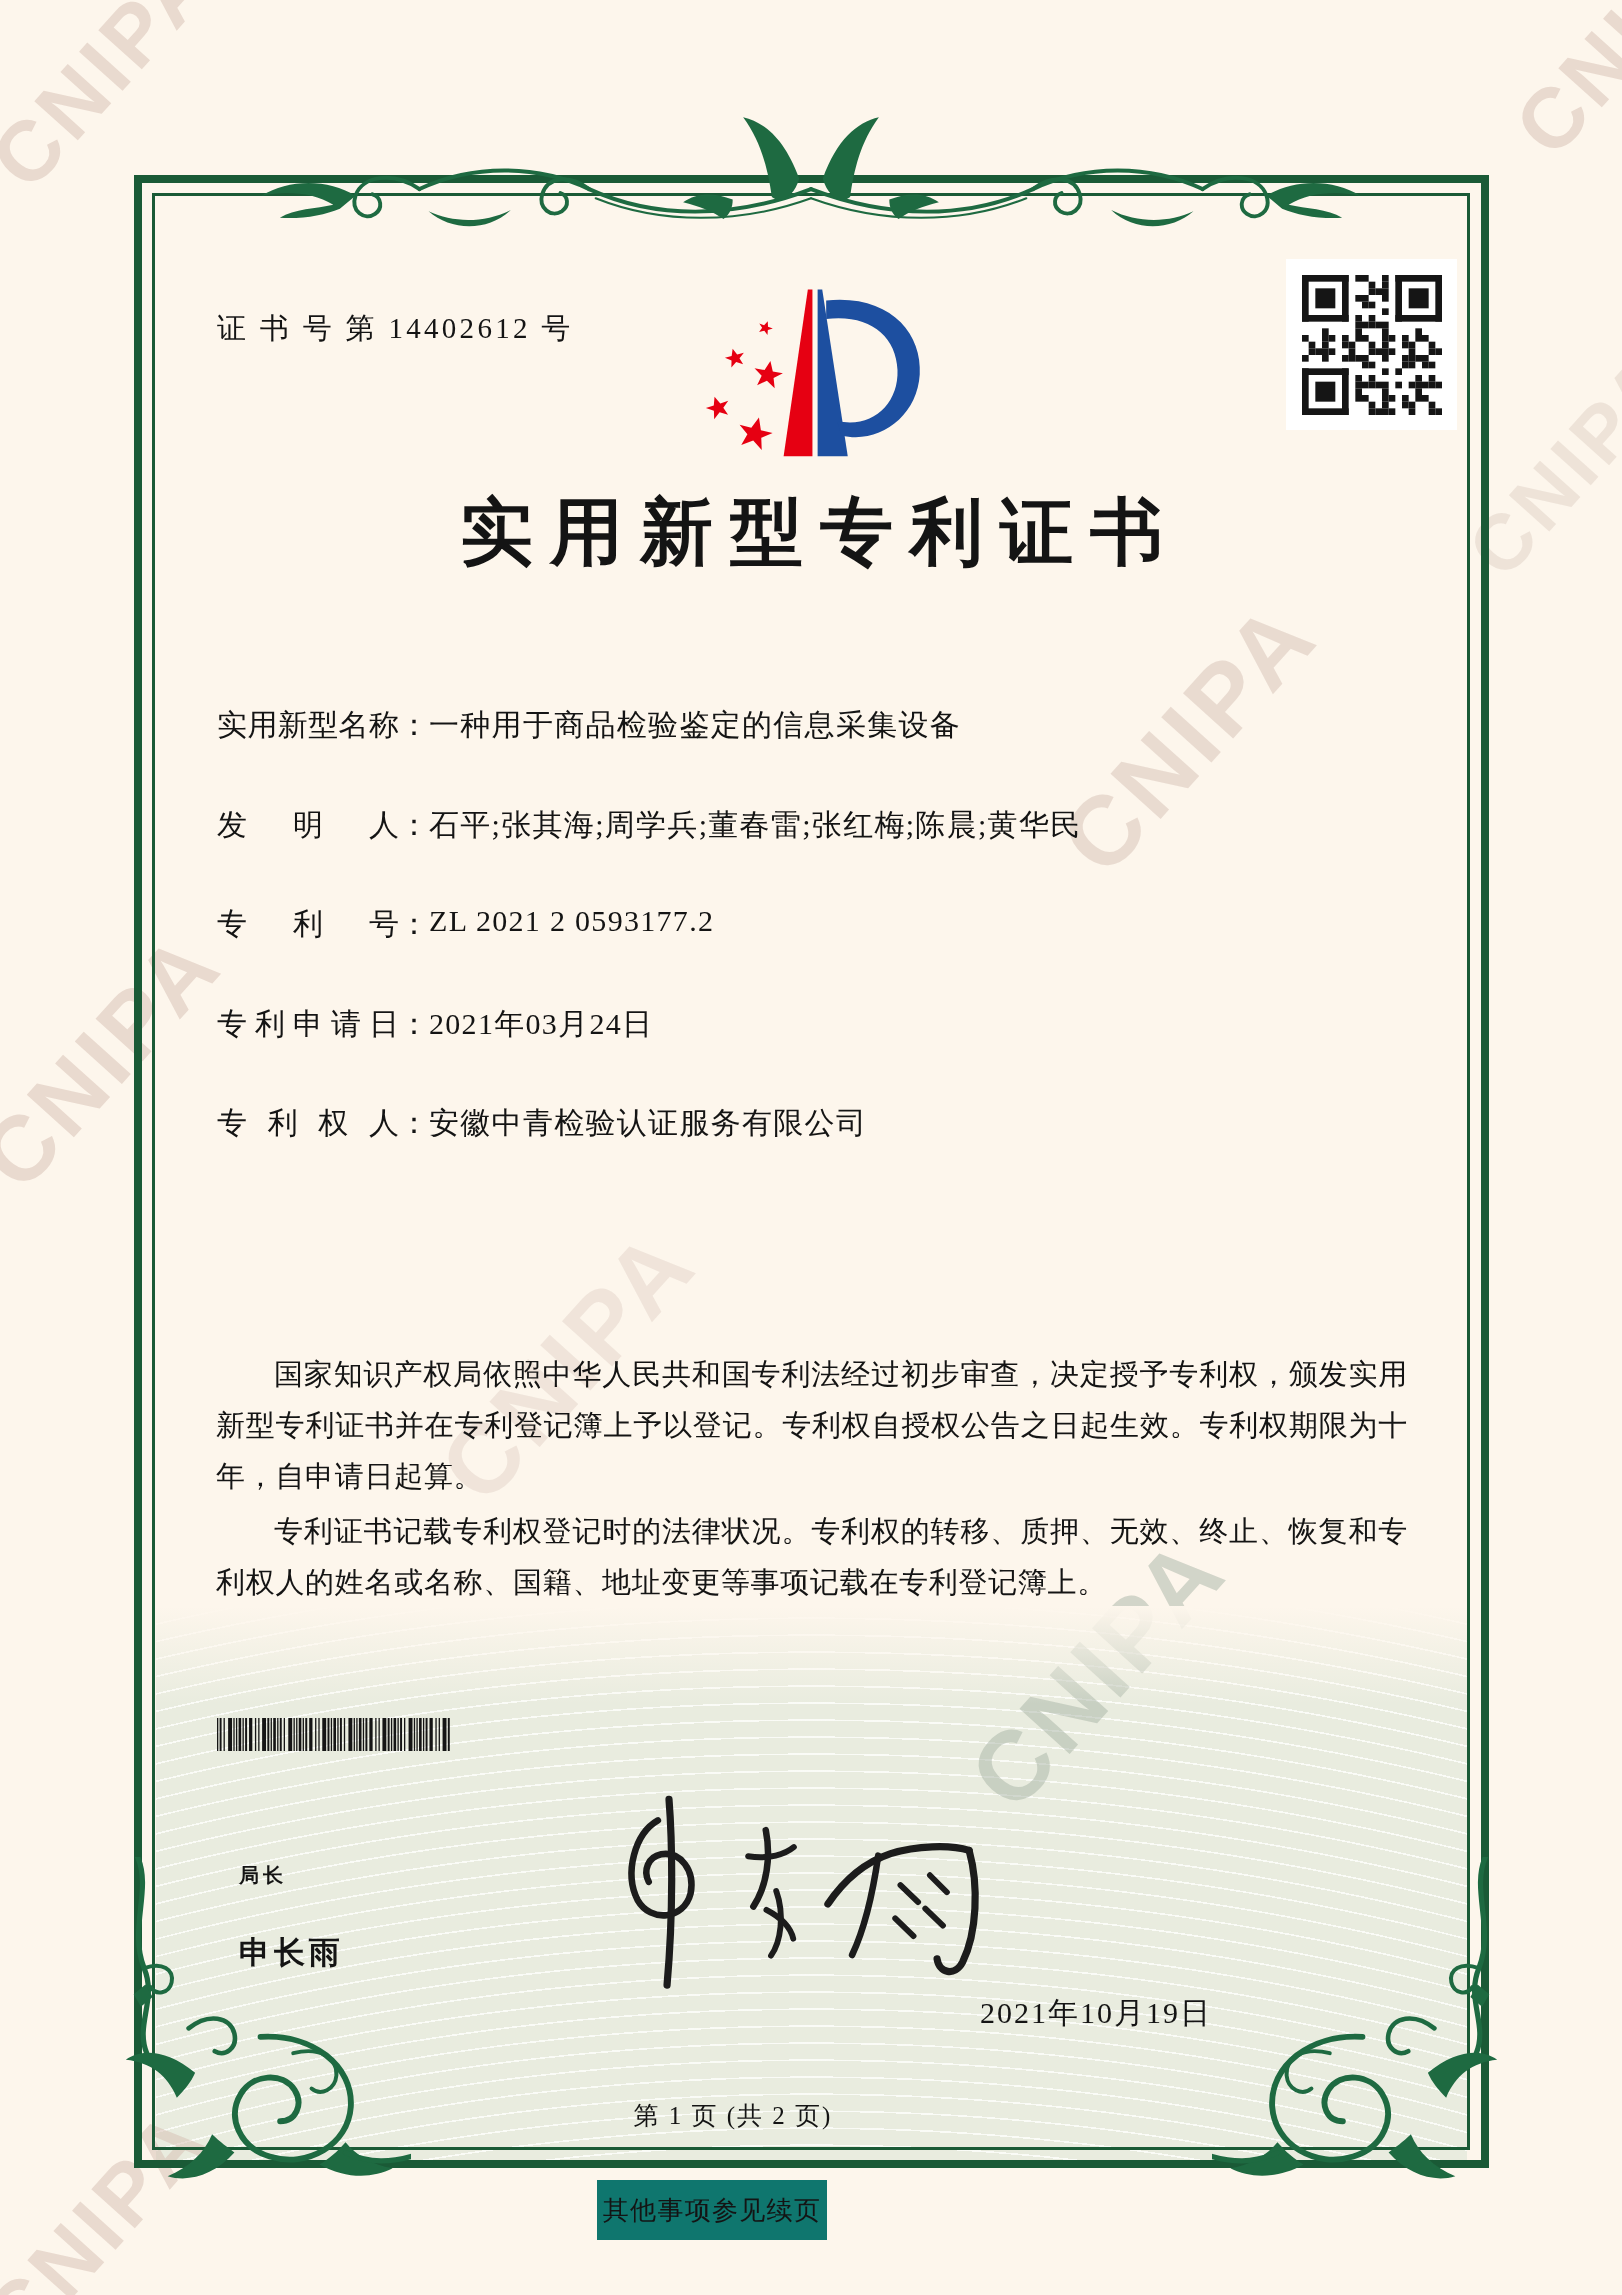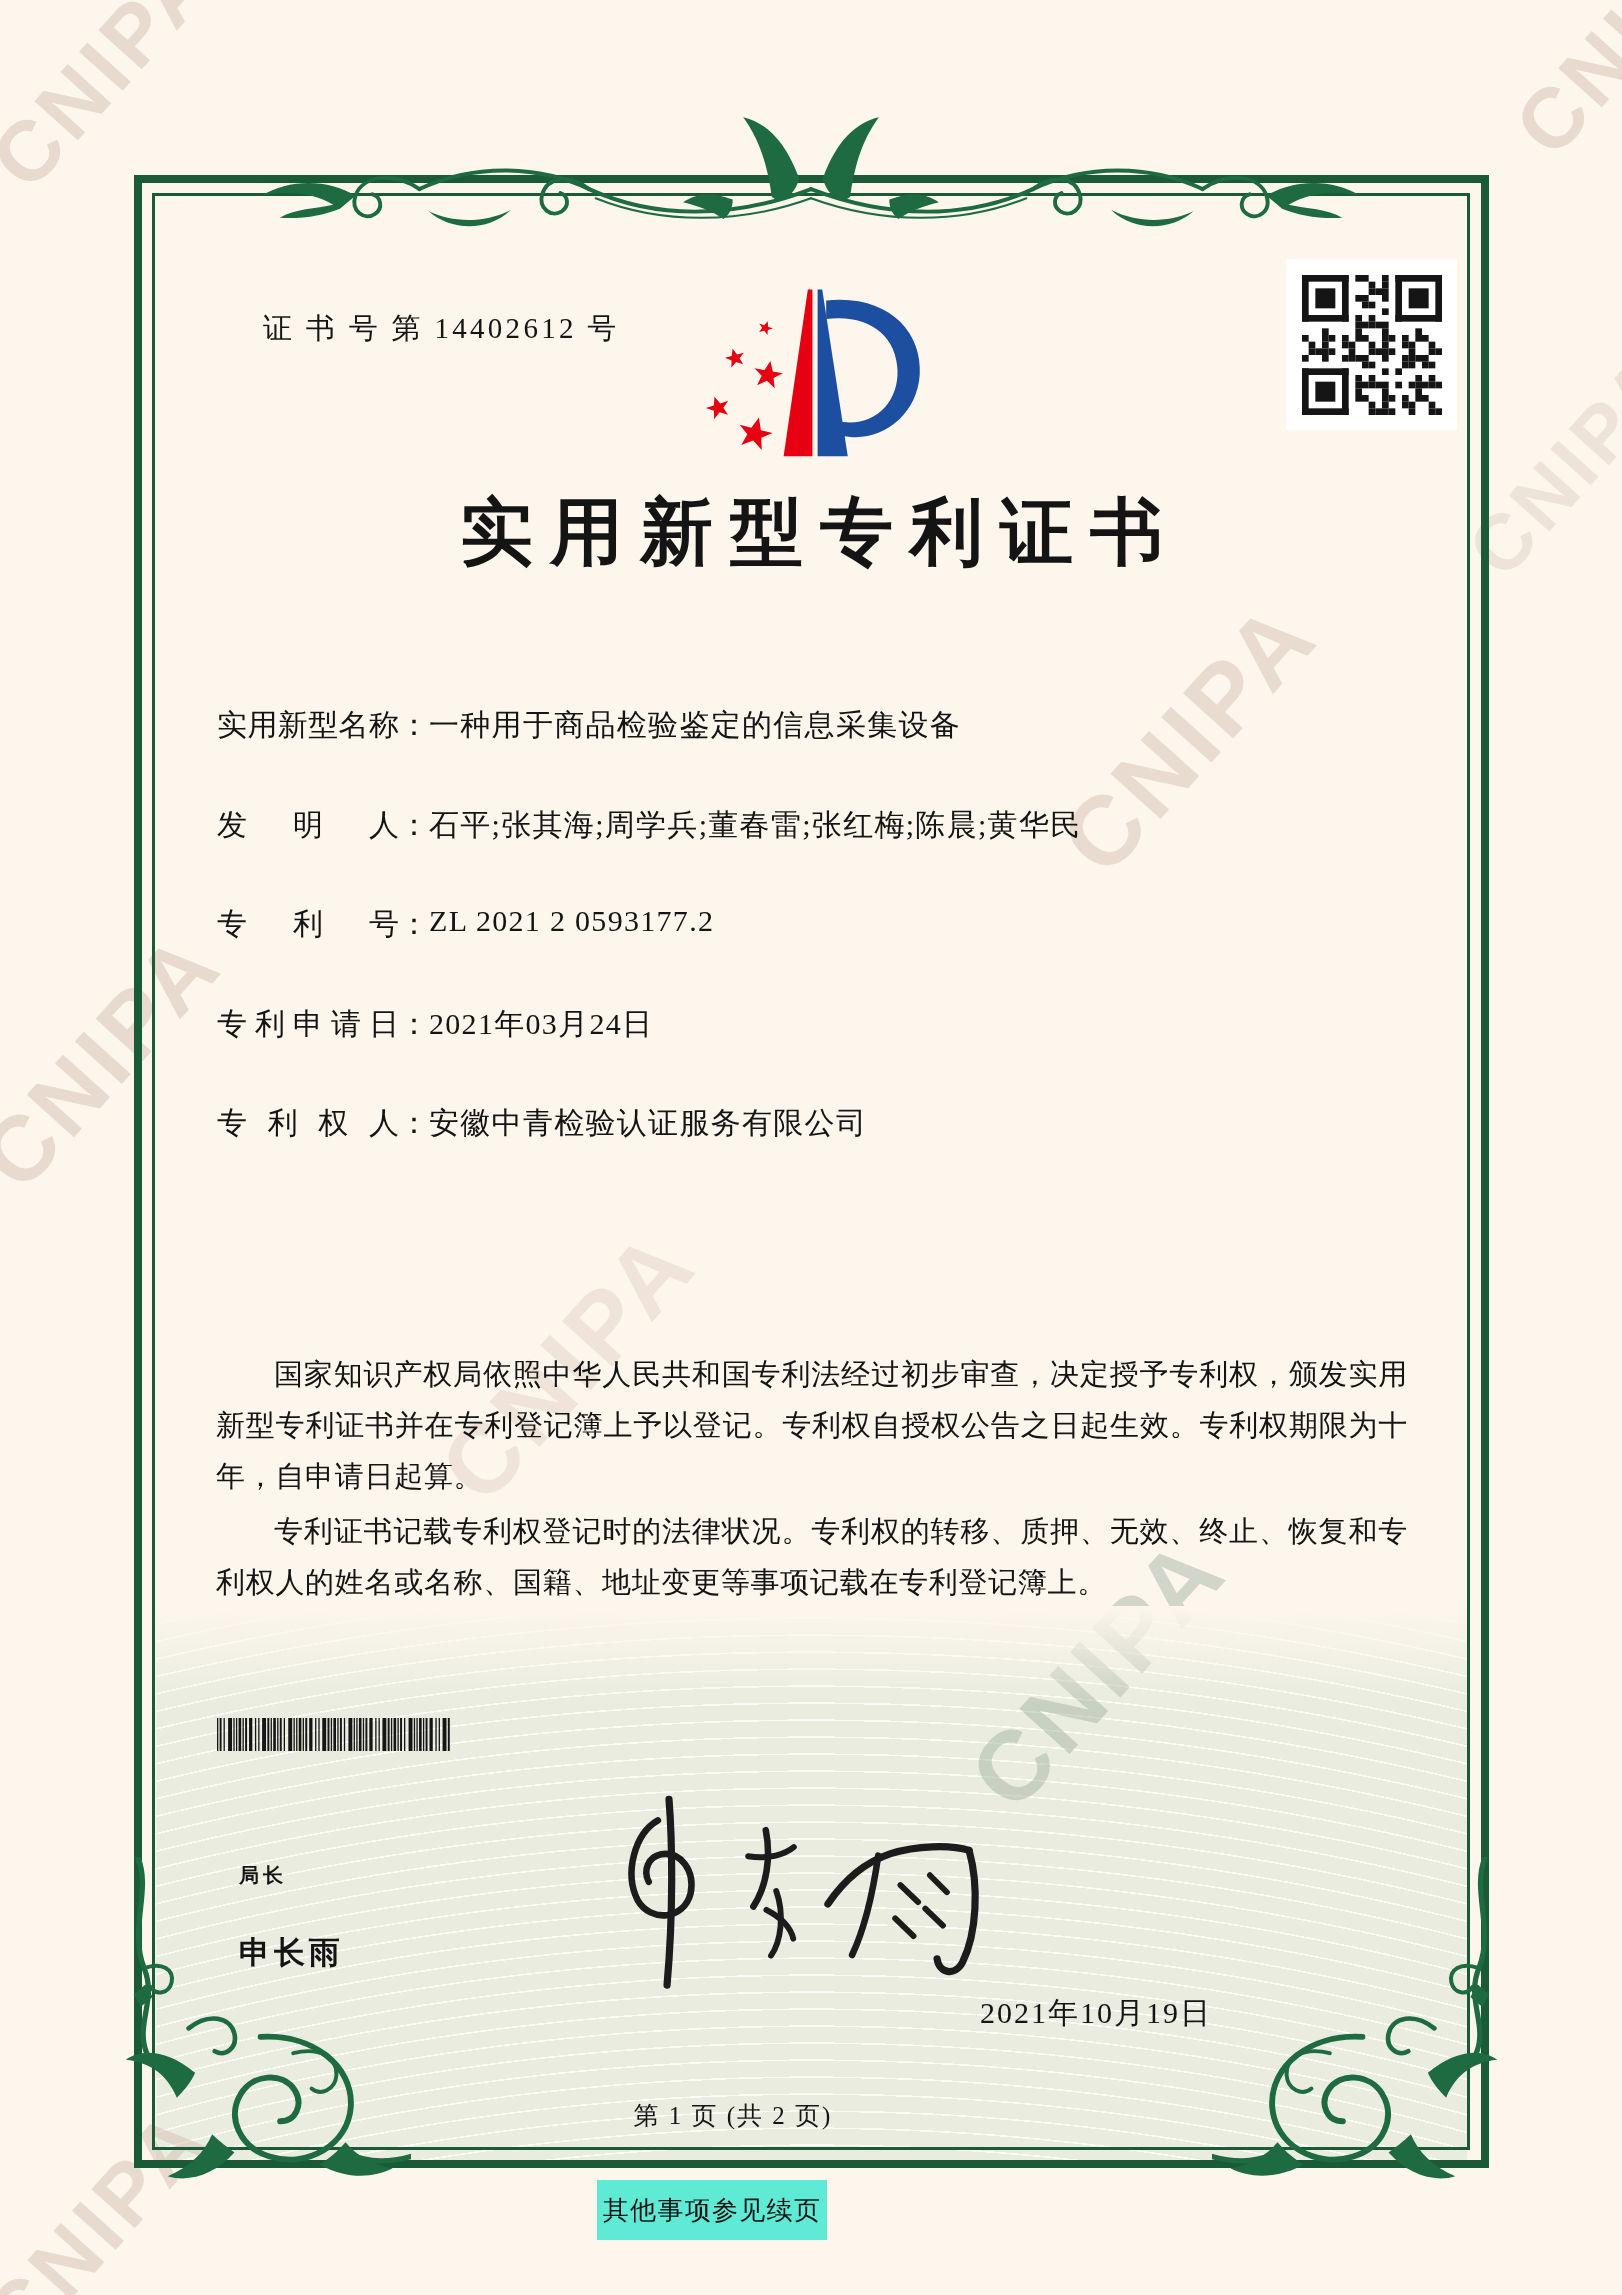--- a/index.html
+++ b/index.html
@@ -34,21 +34,21 @@
   .wm2{left:1485px;top:-13px;font-size:85px;}
   .wm3{left:1027px;top:681px;font-size:98px;color:rgba(216,196,186,.55);}
   .wm4{left:-52px;top:1008px;font-size:92px;}
   .wm5{left:406px;top:1309px;font-size:98px;color:rgba(219,203,192,.4);}
   .wm6{left:936px;top:1616px;font-size:98px;}
   .wm7{left:-46px;top:2179px;font-size:85px;}
   .wm8{left:1440px;top:419px;font-size:79px;color:rgba(219,203,192,.45);}
 
   
   .content{position:absolute;inset:0;z-index:4;}
-  .cert-no{position:absolute;left:217px;top:309px;font-size:29px;letter-spacing:3.3px;margin-left:46px;}
+  .cert-no{position:absolute;left:217px;top:309px;font-size:29px;letter-spacing:3.3px;}
   .logo{position:absolute;left:692px;top:260px;width:250px;height:216px;}
   .qr-box{position:absolute;left:1286px;top:259px;width:171px;height:171px;background:#ffffff;}
   .qr-box svg{position:absolute;left:15.7px;top:15.7px;width:140px;height:140px;}
   .title{position:absolute;left:216px;top:484px;width:1191px;text-align:center;
          font-size:73px;font-weight:700;letter-spacing:17px;text-indent:17px;}
 
   .frow{position:absolute;left:217px;white-space:nowrap;font-size:30px;}
   .flabel{display:inline-block;width:182px;text-align:justify;text-align-last:justify;vertical-align:top;}
   .fcolon{display:inline-block;vertical-align:top;}
   .fvalue{display:inline-block;vertical-align:top;letter-spacing:1.3px;}
@@ -62,21 +62,21 @@
 
   .barcode{position:absolute;left:217px;top:1718px;width:238px;height:33px;}
   .barcode svg{width:100%;height:100%;}
 
   .signer-title{position:absolute;left:239px;top:1862px;font-size:20px;font-weight:700;letter-spacing:3.9px;}
   .signer-name{position:absolute;left:239px;top:1932px;font-size:31px;font-weight:700;letter-spacing:3.9px;}
   .signature{position:absolute;left:550px;top:1794px;width:510px;height:203px;}
   .issue-date{position:absolute;left:980px;top:1993px;font-size:30px;letter-spacing:2px;}
   .page-ind{position:absolute;left:550px;top:2099px;width:366px;text-align:center;font-size:25px;letter-spacing:2px;}
 
-  .note-band{position:absolute;left:597px;top:2180px;width:230px;height:60px;background:#5eead4;z-index:5;
+  .note-band{position:absolute;left:597px;top:2180px;width:230px;height:60px;background:#0f766e;z-index:5;
              display:flex;align-items:center;justify-content:center;}
   .note-band span{font-size:26px;letter-spacing:1.3px;}
 </style>
 </head>
 <body>
 
 <div class="page">
 
   <div class="wm wm-warm wm1">CNIPA</div>
   <div class="wm wm-warm wm2">CNIPA</div>

